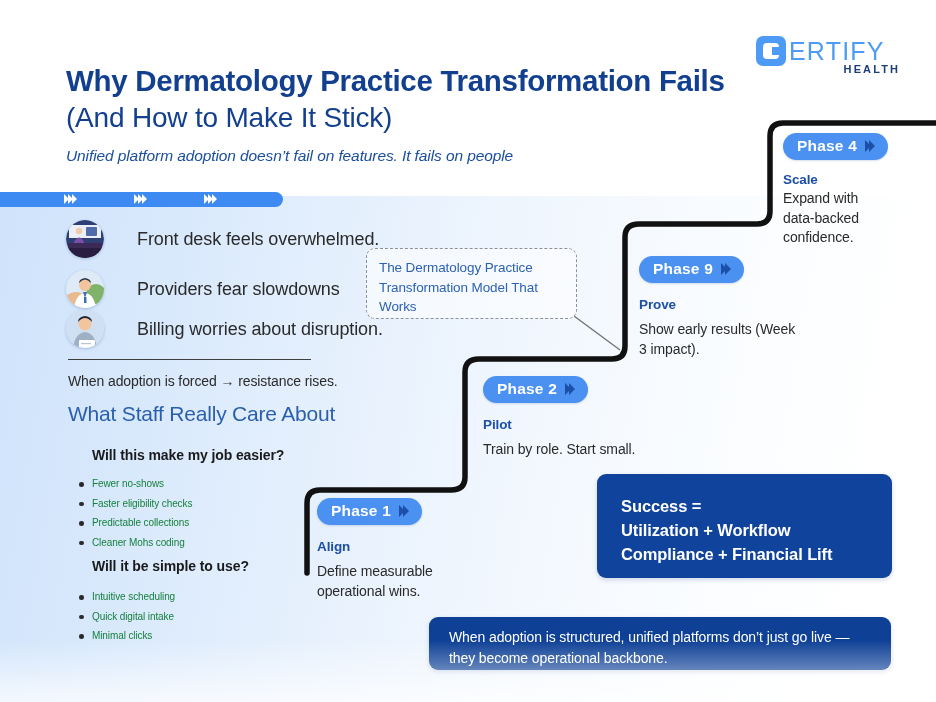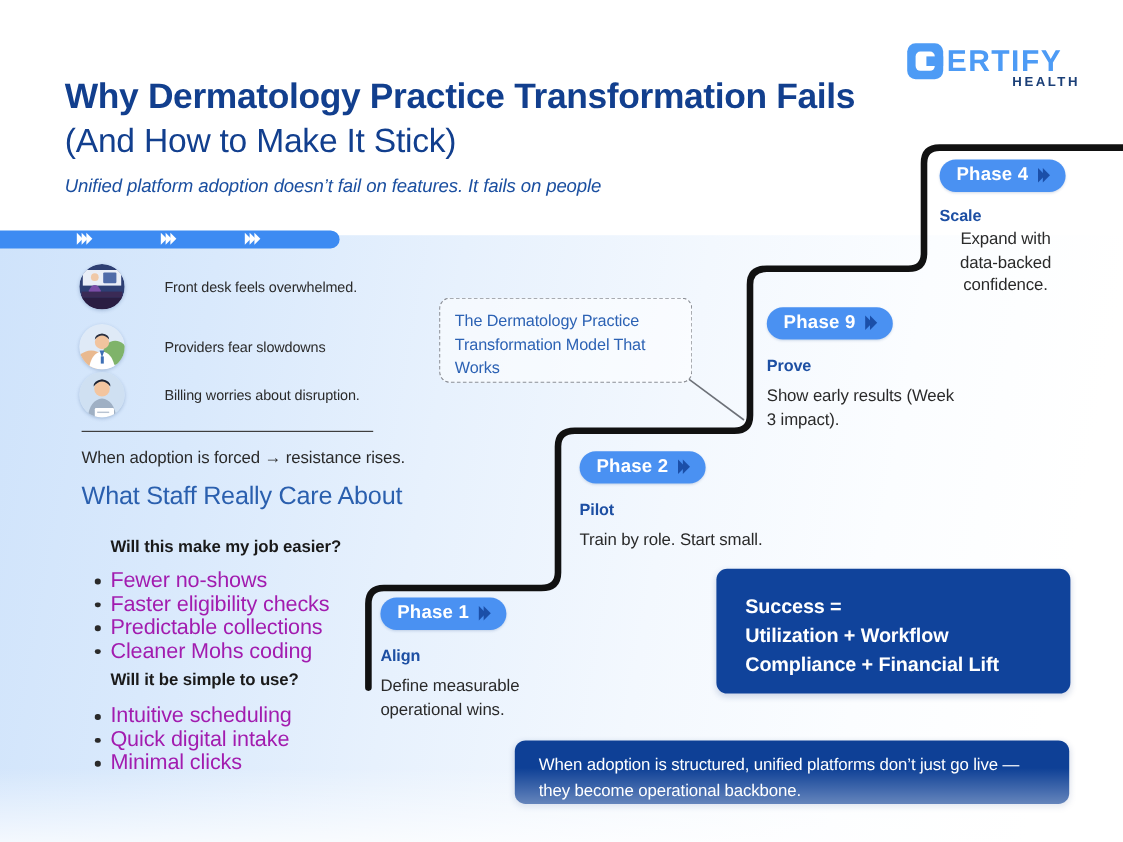--- a/index.html
+++ b/index.html
@@ -43,21 +43,21 @@
     top: 640px;
     width: 936px;
     height: 62px;
     background: linear-gradient(180deg, rgba(255,255,255,0) 0%, rgba(255,255,255,0.75) 100%);
     pointer-events: none;
   }
 
   
   #title-block {
     position: absolute;
-    left: 54px;
+    left: 66px;
     top: 64px;
     width: 700px;
   }
   .title-line1 {
     font-size: 29.5px;
     font-weight: bold;
     color: #123f8e;
     letter-spacing: -0.3px;
     line-height: 1.18;
     white-space: nowrap;
@@ -115,21 +115,21 @@
     width: 14px;
     height: 8px;
     background: #4d9bf5;
     z-index: 2;
   }
   #logo-word {
     position: absolute;
     left: 33px;
     top: 1px;
     font-size: 25px;
-    font-weight: bold;
+    font-weight: normal;
     letter-spacing: 1.2px;
     color: #4d9bf5;
     line-height: 28px;
   }
   #logo-sub {
     position: absolute;
     right: 2px;
     top: 27px;
     font-size: 11px;
     font-weight: bold;
@@ -181,21 +181,21 @@
   .avatar {
     position: relative;
     width: 38px;
     height: 38px;
     border-radius: 50%;
     overflow: hidden;
     flex: none;
     box-shadow: 0 1px 3px rgba(20,60,120,0.25);
   }
   .persona-text {
-    font-size: 12px;
+    font-size: 18px;
     color: #2a2a2a;
     letter-spacing: -0.1px;
     white-space: nowrap;
     padding-left: 17px;
   }
 
   
   #divider {
     position: absolute;
     left: 68px;
@@ -240,22 +240,22 @@
     position: absolute;
     left: 70px;
     margin: 0;
     padding: 0 0 0 22px;
     list-style: none;
   }
   #bullets-0 { top: 474px; }
   #bullets-1 { top: 587px; }
   .bullet-list li {
     position: relative;
-    font-size: 18px;
-    color: #a21caf;
+    font-size: 10px;
+    color: #15803d;
     line-height: 19.6px;
     letter-spacing: -0.1px;
     white-space: nowrap;
   }
   .bullet-list li::before {
     content: "";
     position: absolute;
     left: -13px;
     top: 8px;
     width: 4.5px;
@@ -343,21 +343,21 @@
     font-size: 14px;
     color: #2a2a2a;
     margin-top: 8px;
     line-height: 19.5px;
     letter-spacing: -0.1px;
   }
   #phase-1 .phase-desc, #phase-3 .phase-desc { width: 160px; }
   #phase-2 .phase-desc { white-space: nowrap; }
   #phase-4 .phase-desc { width: 110px; }
   #phase-4 .phase-title { margin-top: 12px; }
-  #phase-4 .phase-desc { margin-top: 2px; text-align: center; }
+  #phase-4 .phase-desc { margin-top: 2px; }
 
   
   #success-box {
     position: absolute;
     left: 597px;
     top: 474px;
     width: 295px;
     height: 104px;
     background: #10439b;
     border-radius: 9px;

